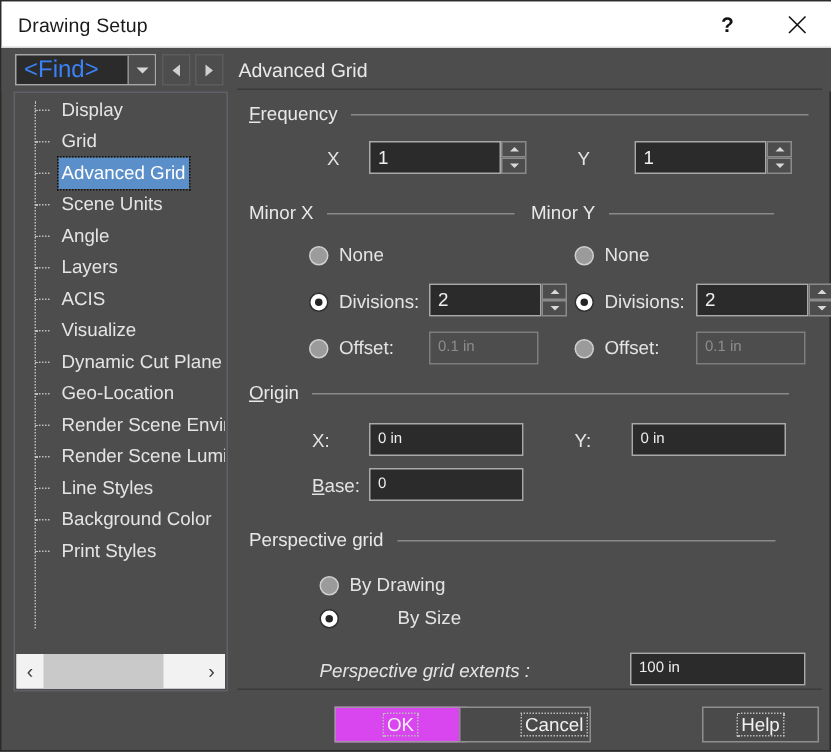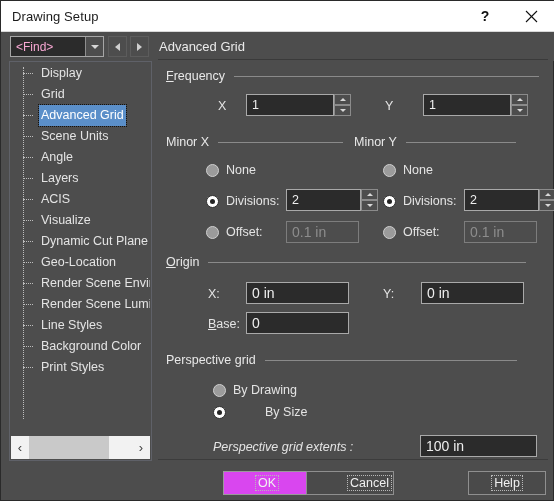--- a/index.html
+++ b/index.html
@@ -72,22 +72,22 @@
     width: 94px;
     height: 21px;
     background: #2b2b2b;
     border: 1px solid #a6a6a6;
     box-sizing: border-box;
     display: flex;
     align-items: center;
   }
   .find-combo .val {
     padding-left: 5px;
-    font-size: 12px;
-    color: #f9a8d4;
+    font-size: 16px;
+    color: #3b82f6;
     flex: 1;
   }
   .find-combo .arrow-btn {
     width: 17px;
     height: 19px;
     background: #4d4d4d;
     border-left: 1px solid #8e8e8e;
     display: flex;
     align-items: center;
     justify-content: center;
@@ -253,21 +253,21 @@
   }
 
   .txt {
     position: absolute;
     background: #2b2b2b;
     border: 1px solid #a9a9a9;
     box-sizing: border-box;
     height: 22px;
     line-height: 20px;
     padding-left: 5px;
-    font-size: 14px;
+    font-size: 10px;
     color: #efefef;
     white-space: nowrap;
     overflow: hidden;
   }
   .txt.disabled {
     background: #4d4d4d;
     border-color: #7d7d7d;
     color: #8d8d8d;
   }
 

